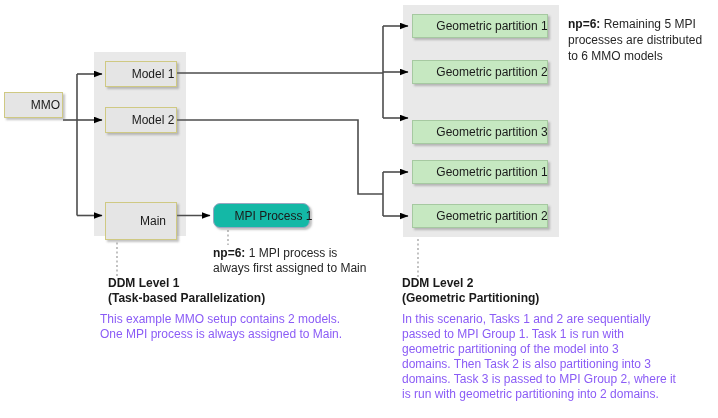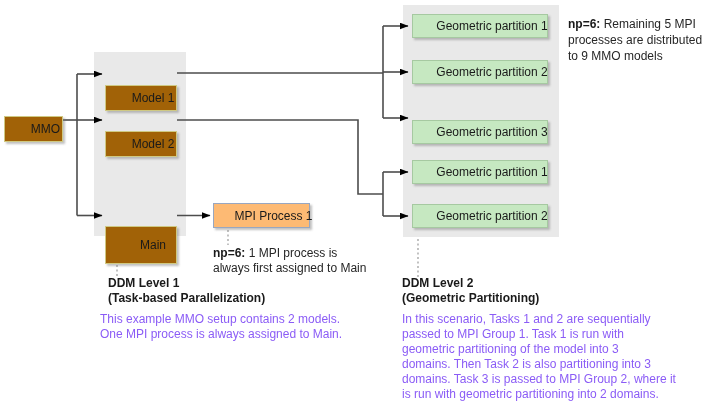--- a/index.html
+++ b/index.html
@@ -6,23 +6,23 @@
   .stage{
     position:relative;width:718px;height:418px;background:#ffffff;overflow:hidden;
     font-family:"Liberation Sans","DejaVu Sans",sans-serif;color:#262626;
   }
   .panel{position:absolute;background:#e9e9e9;}
   .box{
     position:absolute;display:flex;align-items:center;justify-content:center;
     font-size:12px;color:#1a1a1a;border:1px solid;white-space:nowrap;
     box-shadow:2px 2px 2px rgba(120,120,120,0.45);box-sizing:border-box;padding-left:24px;
   }
-  .yellow{background:#a16207;border-color:#cfc983;margin-top:24px;}
+  .yellow{background:#e5e5e5;border-color:#cfc983;}
   .green{background:#c6e8c1;border-color:#a6c9a1;}
-  .blue{background:#fdba74;border-color:#98a7c1;}
+  .blue{background:#14b8a6;border-color:#98a7c1;border-radius:7px;}
   .note{position:absolute;font-size:12px;line-height:15px;color:#262626;}
   .note .ln{display:block;white-space:nowrap;}
   .bold{font-weight:bold;color:#1a1a1a;}
   .caption-title{position:absolute;font-size:12px;line-height:15px;font-weight:bold;color:#1a1a1a;}
   .caption-title .ln{display:block;white-space:nowrap;}
   .caption-body{position:absolute;font-size:12px;line-height:15px;color:#8b5cf6;}
   .caption-body .ln{display:block;white-space:nowrap;}
   svg.overlay{position:absolute;left:0;top:0;pointer-events:none;}
 </style>
 </head>
@@ -98,21 +98,21 @@
   <div class="box green" style="left:412px;top:160px;width:136px;height:24px;">
     <span>Geometric partition 1</span>
   </div>
   <div class="box green" style="left:412px;top:204px;width:136px;height:24px;">
     <span>Geometric partition 2</span>
   </div>
 
   <div class="note" style="left:568px;top:16px;line-height:16px;">
     <span class="ln"><span class="bold">np=6:</span><span> Remaining 5 MPI</span></span>
     <span class="ln">processes are distributed</span>
-    <span class="ln">to 9 MMO models</span>
+    <span class="ln">to 6 MMO models</span>
   </div>
 
   <div class="note" style="left:213px;top:246px;">
     <span class="ln"><span class="bold">np=6:</span><span> 1 MPI process is</span></span>
     <span class="ln">always first assigned to Main</span>
   </div>
 
   <div class="caption-title" style="left:108px;top:276px;">
     <span class="ln">DDM Level 1</span>
     <span class="ln">(Task-based Parallelization)</span>

